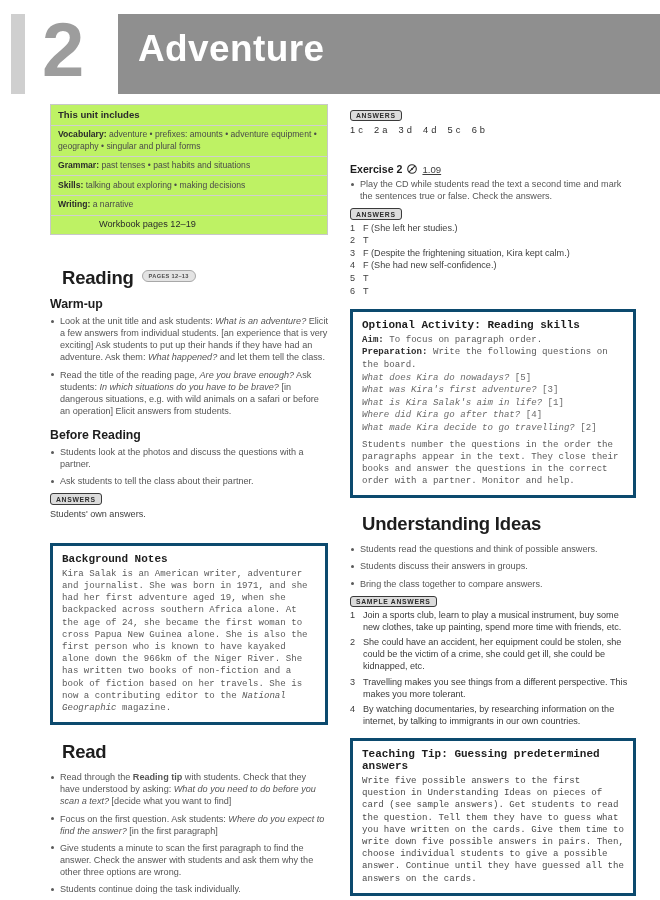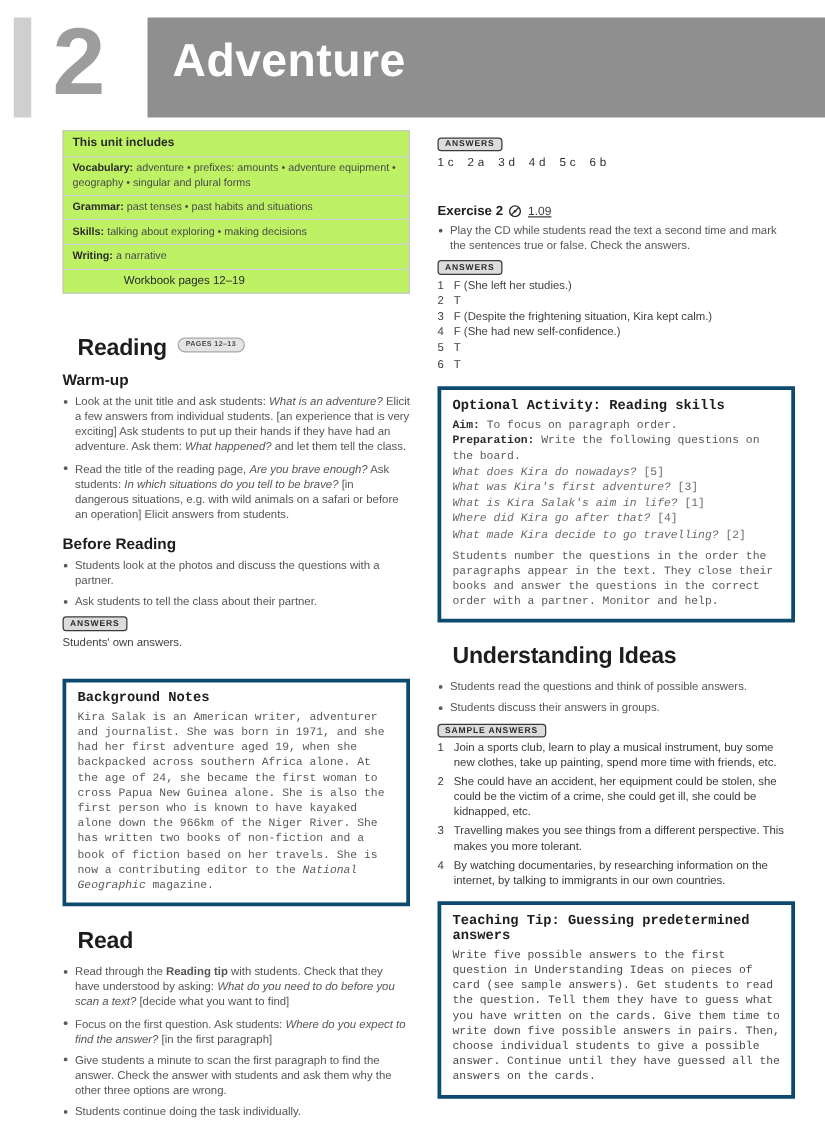--- a/index.html
+++ b/index.html
@@ -311,21 +311,21 @@
     </div>
 
     <h2 class="section">
       <span>Reading</span>
       <span class="pages-badge">PAGES 12–13</span>
     </h2>
 
     <h3 class="sub first">Warm-up</h3>
     <ul class="bullets">
       <li>Look at the unit title and ask students: <i>What is an adventure?</i> Elicit a few answers from individual students. [an experience that is very exciting] Ask students to put up their hands if they have had an adventure. Ask them: <i>What happened?</i> and let them tell the class.</li>
-      <li>Read the title of the reading page, <i>Are you brave enough?</i> Ask students: <i>In which situations do you tell to be brave?</i> [in dangerous situations, e.g. with wild animals on a safari or before an operation] Elicit answers from students.</li>
+      <li>Read the title of the reading page, <i>Are you brave enough?</i> Ask students: <i>In which situations do you have to be brave?</i> [in dangerous situations, e.g. with wild animals on a safari or before an operation] Elicit answers from students.</li>
     </ul>
 
     <h3 class="sub">Before Reading</h3>
     <ul class="bullets">
       <li>Students look at the photos and discuss the questions with a partner.</li>
       <li>Ask students to tell the class about their partner.</li>
     </ul>
     <div class="answers-badge">ANSWERS</div>
     <p class="plain-line">Students' own answers.</p>
 
@@ -390,20 +390,21 @@
       <p class="q-line"><span>What made Kira decide to go travelling?</span><span class="brk"> [2]</span></p>
       <p class="after-q">Students number the questions in the order the paragraphs appear in the text. They close their books and answer the questions in the correct order with a partner. Monitor and help.</p>
     </div>
 
     <h2 class="section" style="margin-top:15px">
       <span>Understanding Ideas</span>
     </h2>
     <ul class="bullets">
       <li>Students read the questions and think of possible answers.</li>
       <li>Students discuss their answers in groups.</li>
+      <li>Bring the class together to compare answers.</li>
     </ul>
 
     <div class="answers-badge">SAMPLE ANSWERS</div>
     <ol class="num-list sample">
       <li><span class="n">1</span><span>Join a sports club, learn to play a musical instrument, buy some new clothes, take up painting, spend more time with friends, etc.</span></li>
       <li><span class="n">2</span><span>She could have an accident, her equipment could be stolen, she could be the victim of a crime, she could get ill, she could be kidnapped, etc.</span></li>
       <li><span class="n">3</span><span>Travelling makes you see things from a different perspective. This makes you more tolerant.</span></li>
       <li><span class="n">4</span><span>By watching documentaries, by researching information on the internet, by talking to immigrants in our own countries.</span></li>
     </ol>
 

